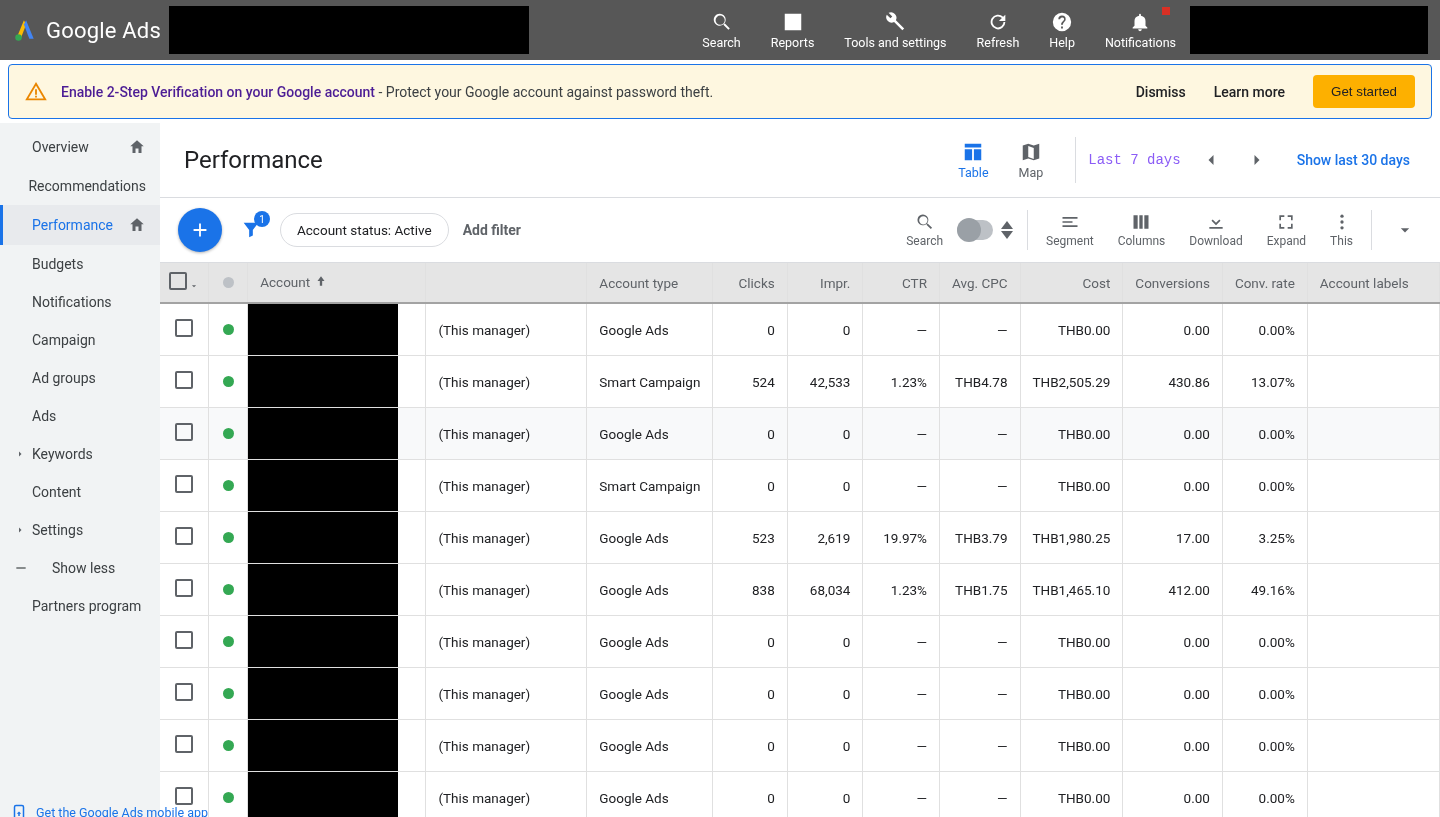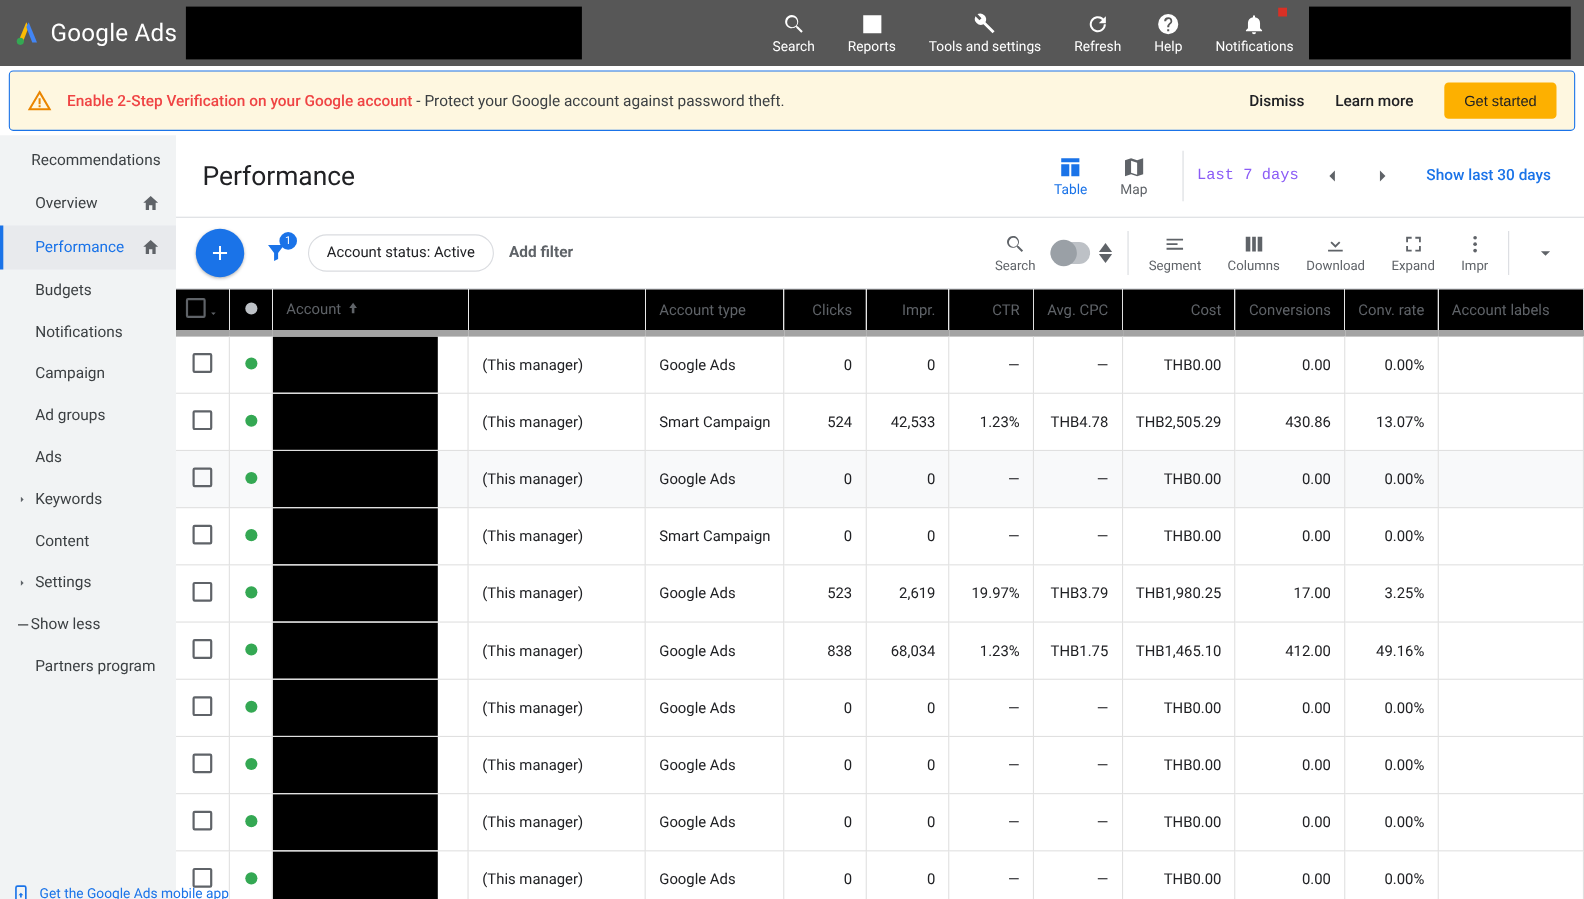--- a/index.html
+++ b/index.html
@@ -14,34 +14,34 @@
 .header-tools { margin-left: auto; display: flex; gap: 30px; }
 .header-tool { display: flex; flex-direction: column; align-items: center; gap: 2px; font-size: 12.5px; cursor: pointer; position: relative; text-align:center; line-height:1.2; }
 .header-tool svg { width: 22px; height: 22px; fill: #fff; }
 .notif-dot { position: absolute; top: -4px; right: 6px; width: 8px; height: 8px; background: #d93025; }
 .header-redact2 { width: 238px; height: 48px; background: #000; margin-left: 14px; }
 
 
 .banner { border: 1px solid #1a73e8; border-radius: 4px; margin: 4px 8px; background: #fef7e0; display: flex; align-items: center; padding: 10px 16px; gap: 14px; }
 .banner-warn { width:22px; height:22px; }
 .banner-text { font-size: 14px; color: #3c4043; }
-.banner-bold { font-weight: 500; color: #ef4444; }
+.banner-bold { font-weight: 500; color: #4c1d95; }
 .banner-actions { margin-left: auto; display: flex; align-items: center; gap: 28px; }
 .banner-link { color: #202124; font-weight: 500; cursor: pointer; }
 .banner-btn { background: #fdb000; color: #202124; font-weight: 500; padding: 9px 18px; border-radius: 4px; border: none; cursor: pointer; }
 
 
 .body-wrap { display: flex; height: calc(817px - 60px - 48px); position: relative; }
 .sidebar { width: 160px; background: #f1f3f4; overflow-y: auto; padding-top: 4px; }
 .side-item { display: flex; align-items: center; padding: 11px 14px; font-size: 14px; color: #3c4043; cursor: pointer; position: relative; }
 .side-item.active { color: #1a73e8; background: #e8eaed; border-left: 3px solid #1a73e8; padding-left:11px; }
 .side-home { margin-left: auto; width: 18px; height: 18px; fill: #5f6368; }
 .side-expand { width: 12px; height:12px; margin-right: 6px; fill:#5f6368; }
 .side-spacer { width:18px; }
-.side-showless { display:flex; align-items:center; padding:11px 14px; gap:0; color:#3c4043; cursor:pointer; }
+.side-showless { display:flex; align-items:center; padding:11px 14px; gap:24px; color:#3c4043; cursor:pointer; }
 .mobile-promo { position: absolute; bottom: 6px; left: 10px; display:flex; gap:8px; align-items:center; color:#1a73e8; font-size:12.5px; line-height:1.3; }
 
 
 .main { flex: 1; display: flex; flex-direction: column; overflow: hidden; }
 .page-head { display: flex; align-items: center; padding: 14px 24px; border-bottom: 1px solid #dadce0; }
 .page-title { font-size: 24px; font-weight: 400; }
 .view-toggle { margin-left: auto; display: flex; gap: 30px; margin-right: 20px; }
 .view-btn { display:flex; flex-direction:column; align-items:center; gap:2px; font-size:12.5px; cursor:pointer; color:#5f6368; }
 .view-btn.active { color:#1a73e8;justify-content:space-between; }
 .view-btn svg { width:22px; height:22px; }
@@ -71,21 +71,21 @@
 .sort-tog { display:flex; flex-direction:column; gap:0px; cursor:pointer; margin-left:4px; margin-right:6px; }
 .sort-tog svg { width:12px; height:10px; fill:#5f6368; }
 .vdiv { width:1px; height:40px; background:#dadce0; margin:0 4px; }
 .chev-panel { width:34px; height:34px; display:flex; align-items:center; justify-content:center; cursor:pointer; margin-left:8px; }
 .chev-panel svg { width:20px; height:20px; fill:#5f6368; }
 
 
 .table-wrap { flex:1; overflow:auto; position:relative; }
 table { border-collapse: collapse; width: 100%; }
 th, td { border-right: 1px solid #e0e0e0; font-size: 13.5px; padding: 0 12px; white-space: nowrap; text-align: right; }
-th { height: 40px; color:#5f6368; font-weight:400; border-bottom: 6px solid #a3a3a3; background:#000000; position:sticky; top:0; }
+th { height: 40px; color:#5f6368; font-weight:400; border-bottom: 2px solid #a3a3a3; background:#e5e5e5; position:sticky; top:0; }
 td { height: 51px; border-bottom: 1px solid #e0e0e0; color:#202124; }
 th.left, td.left { text-align:left; }
 th.check, td.check { width:50px; text-align:center; padding:0 8px; }
 th.status, td.status { width:40px; text-align:center; }
 .checkbox { width:18px; height:18px; border:2px solid #5f6368; border-radius:2px; display:inline-block; cursor:pointer; }
 .status-dot { width:11px; height:11px; border-radius:50%; background:#34a853; display:inline-block; }
 .status-dot.gray { background:#bdc1c6; }
 .acct-cell { background:#000; width:150px; min-height:51px; }
 .sort-arrow { display:inline-block; vertical-align:middle; margin-left:4px; }
 .sort-arrow svg { width:14px; height:14px; fill:#5f6368; }
@@ -161,30 +161,30 @@
     <span class="banner-link">Dismiss</span>
     <span class="banner-link">Learn more</span>
     <button class="banner-btn">Get started</button>
   </div>
 </div>
 
 <div class="body-wrap">
 
   <div class="sidebar">
     <div class="side-item">
-        <span class="side-spacer"></span>
-        <span>Recommendations</span>
-      </div>
-    <div class="side-item">
       <span class="side-spacer"></span>
         <span>Overview</span>
       <svg class="side-home" viewBox="0 0 24 24">
           <path d="M12 3l9 8h-3v9h-4v-6h-4v6H6v-9H3z"></path>
         </svg>
     </div>
+    <div class="side-item">
+        <span class="side-spacer"></span>
+        <span>Recommendations</span>
+      </div>
     <div class="side-item active">
       <span class="side-spacer"></span>
         <span>Performance</span>
       <svg class="side-home" viewBox="0 0 24 24">
           <path d="M12 3l9 8h-3v9h-4v-6h-4v6H6v-9H3z"></path>
         </svg>
     </div>
     <div class="side-item">
         <span class="side-spacer"></span>
         <span>Budgets</span>
@@ -328,21 +328,21 @@
               <path d="M4 4h6v2H6v4H4zM14 4h6v6h-2V6h-4zM4 14h2v4h4v2H4zM18 14h2v6h-6v-2h4z"></path>
             </svg>
             <span>Expand</span>
           </div>
         <div class="tool-vert">
             <svg viewBox="0 0 24 24">
               <circle cx="12" cy="5" r="2"></circle>
               <circle cx="12" cy="12" r="2"></circle>
               <circle cx="12" cy="19" r="2"></circle>
             </svg>
-            <span>Impr</span>
+            <span>This</span>
           </div>
         <div class="vdiv"></div>
         <div class="chev-panel">
             <svg viewBox="0 0 24 24">
               <path d="M7 10l5 5 5-5z"></path>
             </svg>
           </div>
       </div>
     </div>
 

